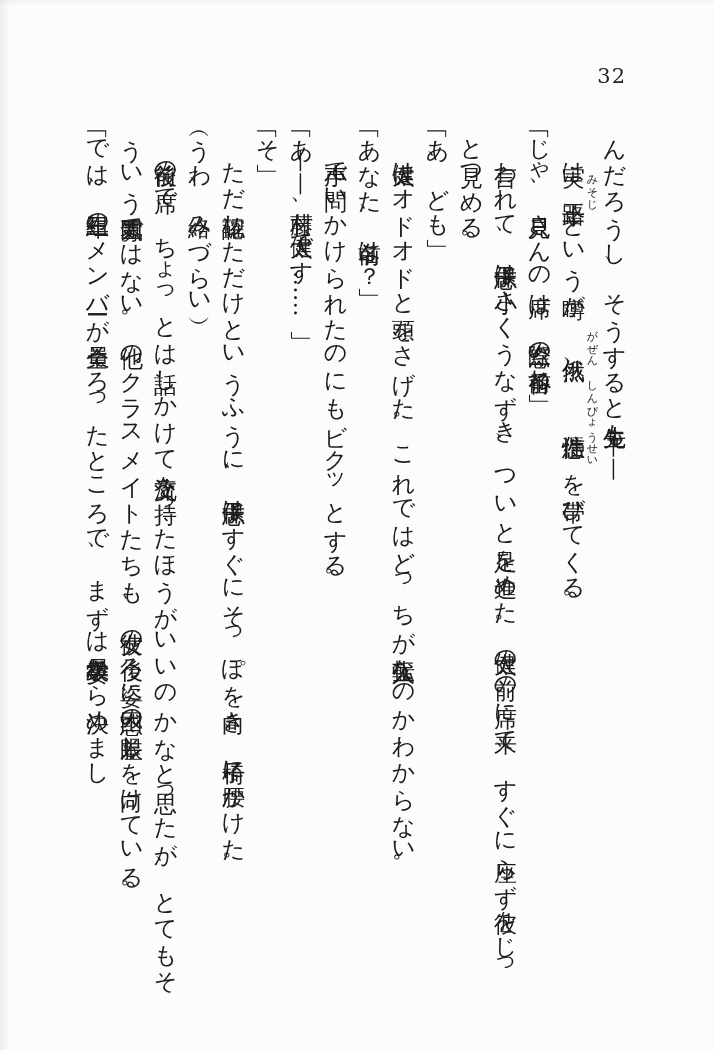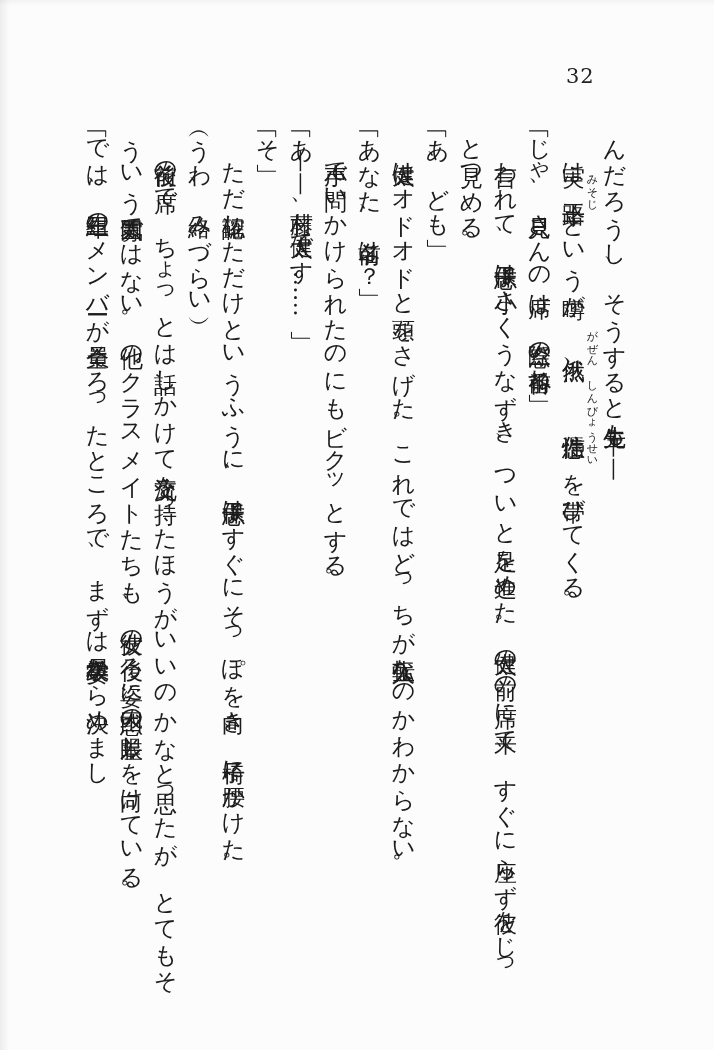--- a/index.html
+++ b/index.html
@@ -27,21 +27,21 @@
     left: 0; top: 0; right: 0;
     height: 6px;
     background: linear-gradient(to bottom, rgba(0,0,0,0.04), rgba(0,0,0,0));
     pointer-events: none;
   }
   .page-number {
     position: absolute;
     top: 64px;
     left: 566px;
     width: 60px;
-    text-align: left;
+    text-align: right;
     font-size: 21px;
     color: #222222;
     letter-spacing: 1px;
   }
   .text-block {
     position: absolute;
     top: 123px;
     right: 82px;
     height: 868px;
     writing-mode: vertical-rl;

